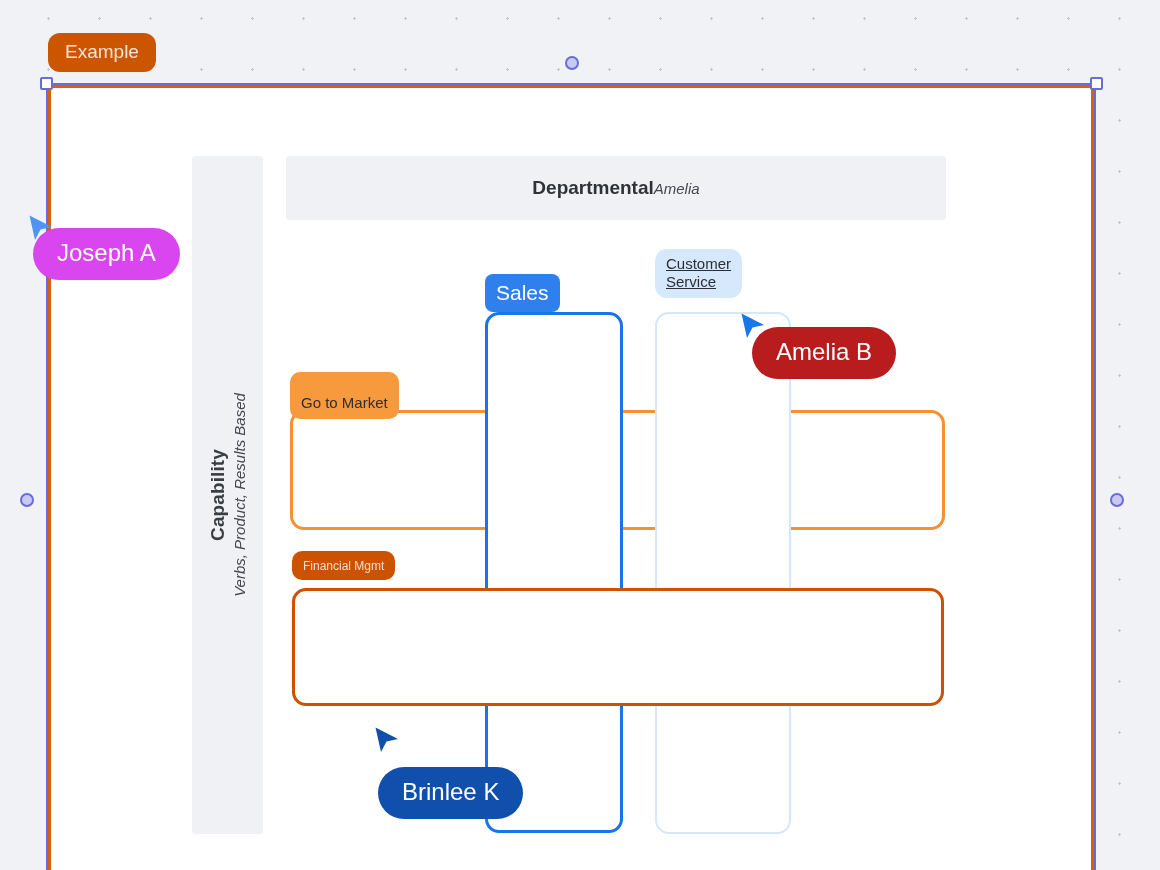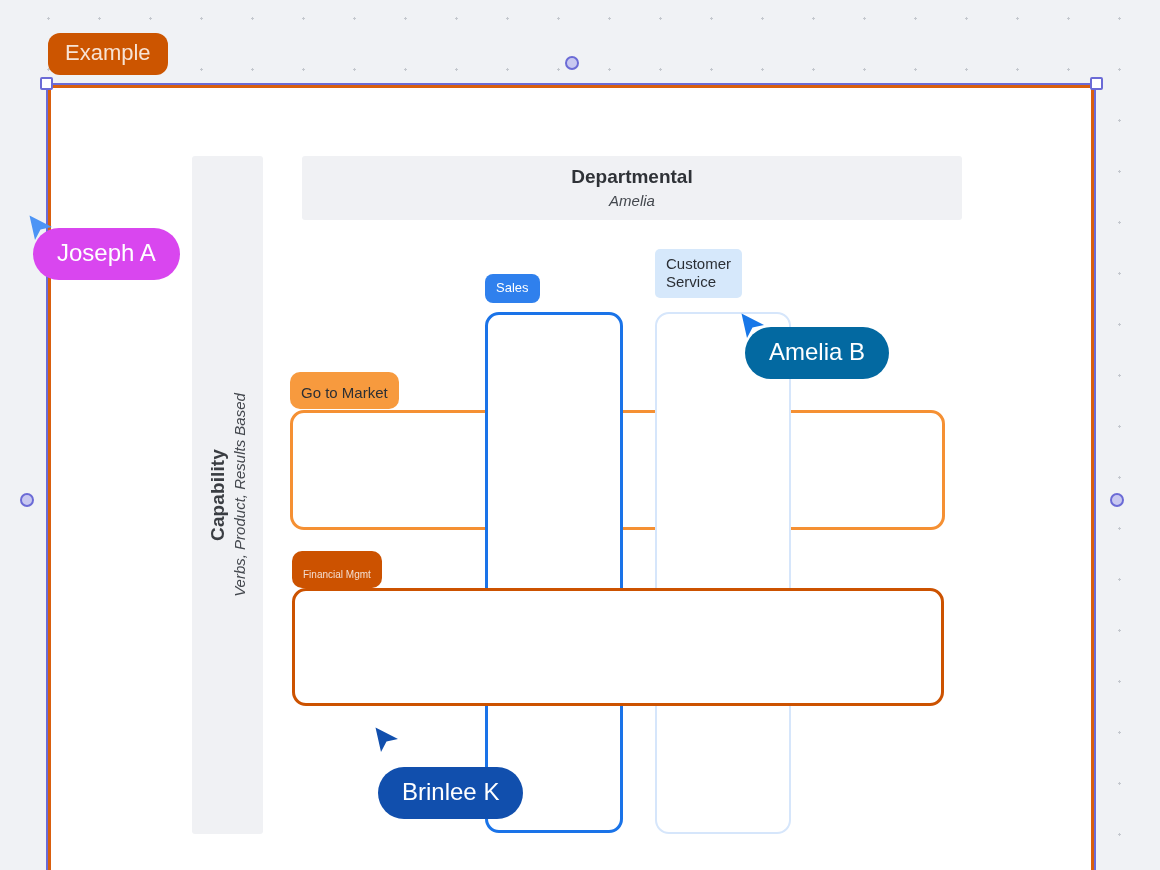--- a/index.html
+++ b/index.html
@@ -56,21 +56,21 @@
     pointer-events: none;
   }
 
   
   #frame-title {
     position: absolute;
     left: 48px;
     top: 33px;
     background: #cc5500;
     color: #f7e3d4;
-    font-size: 22px;
+    font-size: 19px;
     padding: 9px 17px 11px 17px;
     border-radius: 12px;
     line-height: 1;
     white-space: nowrap;
     z-index: 40;
   }
 
   
   .handle-sq {
     position: absolute;
@@ -138,24 +138,23 @@
   #col-header {
     position: absolute;
     left: 286px;
     top: 156px;
     width: 660px;
     height: 64px;
     background: #f0f1f4;
     border-radius: 3px;
     z-index: 2;
     display: flex;
-    flex-direction: column;
+    flex-direction: row;
     align-items: center;
     justify-content: center;
-    margin-left: 16px;
   }
   #col-header .ch-title {
     font-size: 19px;
     font-weight: bold;
     color: #2f3237;
     line-height: 1.3;
   }
   #col-header .ch-sub {
     font-size: 15px;
     font-style: italic;
@@ -217,50 +216,51 @@
     border-radius: 9px;
     line-height: 1.2;
     white-space: pre-line;
     z-index: 24;
   }
   #chip-sales {
     left: 485px;
     top: 274px;
     background: #2f80ed;
     color: #ffffff;
-    font-size: 13px;
+    font-size: 21px;
     padding: 6px 11px 7px 11px;
     border-radius: 8px;
   }
   #chip-cs {
     left: 655px;
     top: 249px;
     background: #d6e8fb;
     color: #2b2f35;
     font-size: 15px;
     padding: 6px 11px 7px 11px;
-    border-radius: 5px;
+    border-radius: 12px;
     width: 65px;
+    text-decoration: underline;
   }
   #chip-gtm {
     left: 290px;
     top: 372px;
     background: #f79a3e;
     color: #2b2f35;
     font-size: 15px;
-    padding: 12px 11px 7px 11px;
+    padding: 22px 11px 7px 11px;
     border-radius: 10px;
   }
   #chip-fin {
     left: 292px;
     top: 551px;
     background: #cc5200;
     color: #f3ded1;
-    font-size: 10px;
-    padding: 18px 11px 7px 11px;
+    font-size: 12px;
+    padding: 8px 11px 7px 11px;
     border-radius: 10px;
   }
 
   
   .cursor { position: absolute; z-index: 60; }
   .cursor .arrow {
     position: absolute;
     left: 0;
     top: 0;
     width: 0;
@@ -272,21 +272,21 @@
     color: #ffffff;
     font-size: 24px;
     padding: 13px 24px 15px 24px;
     border-radius: 26px;
     white-space: nowrap;
     line-height: 1;
   }
   #cur-joseph { left: 28px; top: 214px; }
   #cur-joseph .pill { left: 5px; top: 14px; background: #d946ef; }
   #cur-amelia { left: 740px; top: 312px; }
-  #cur-amelia .pill { left: 5px; top: 15px; background: #0369a1; }
+  #cur-amelia .pill { left: 12px; top: 15px; background: #b91c1c; }
   #cur-brinlee { left: 374px; top: 726px; }
   #cur-brinlee .pill { left: 4px; top: 15px; background: #114fad; margin-top: 26px; }
 </style>
 </head>
 <body>
 
 <div id="canvas"></div>
 
 <div id="frame-wrap">
   <div id="frame-fill"></div>

